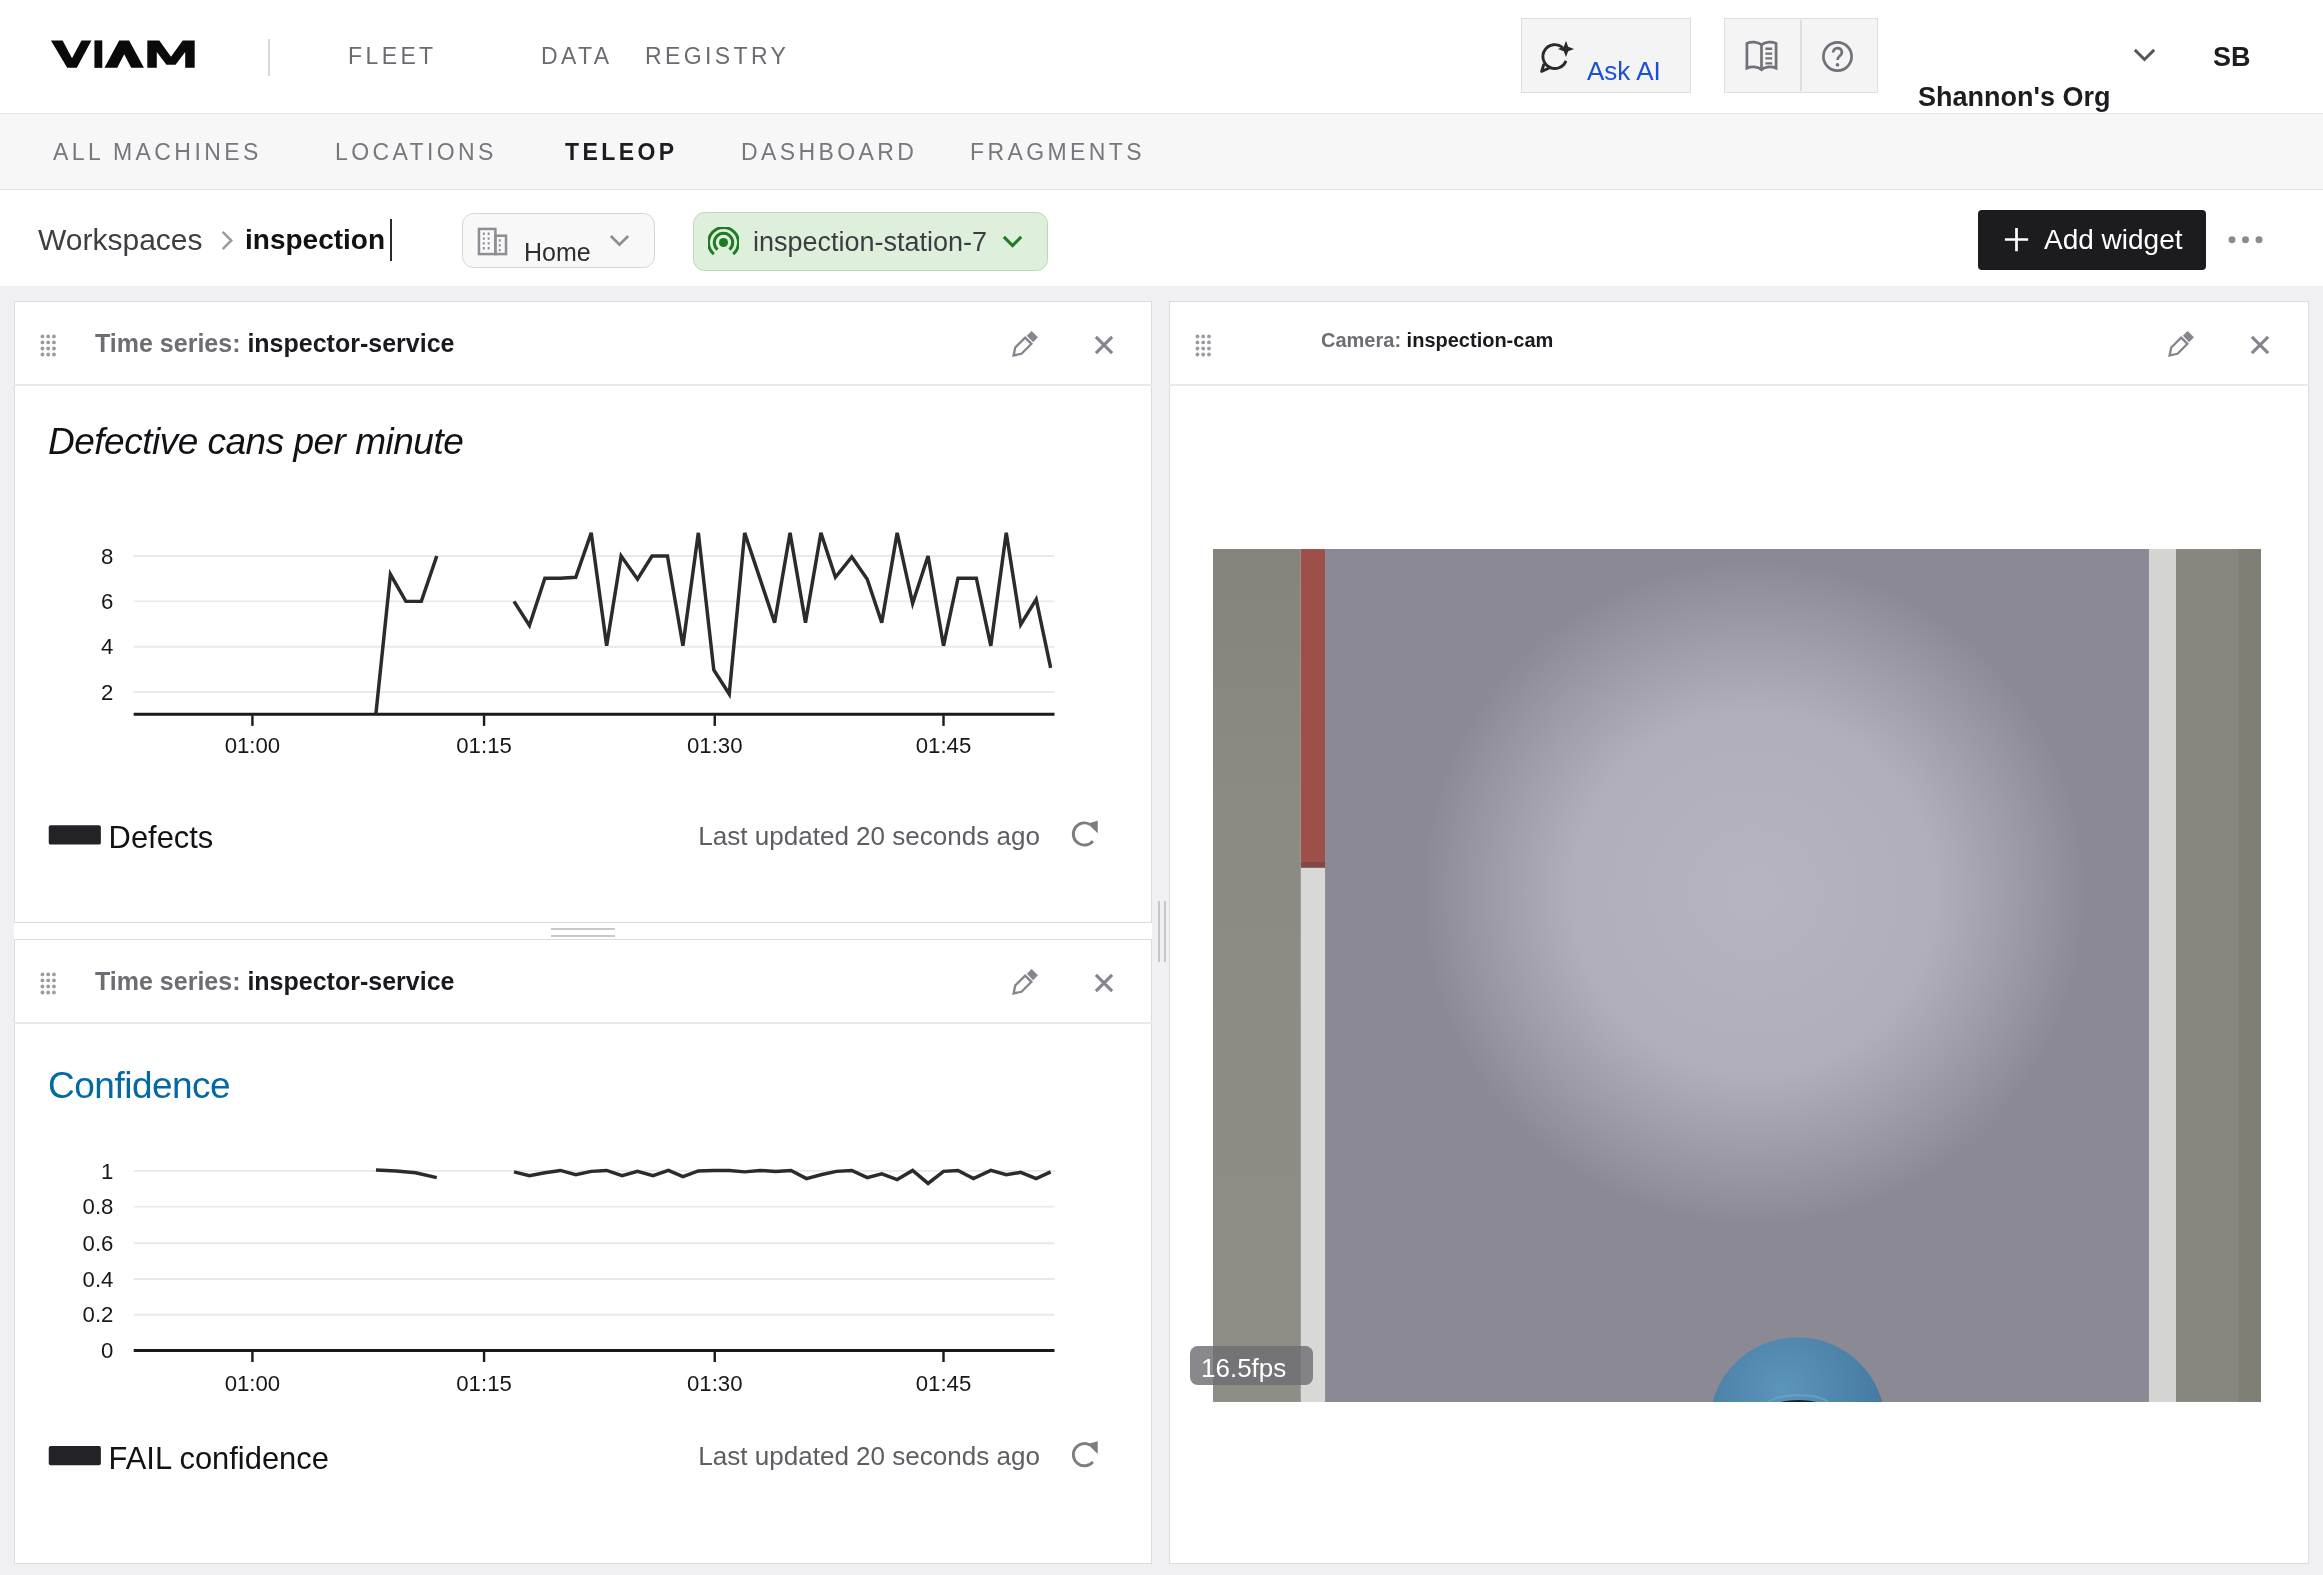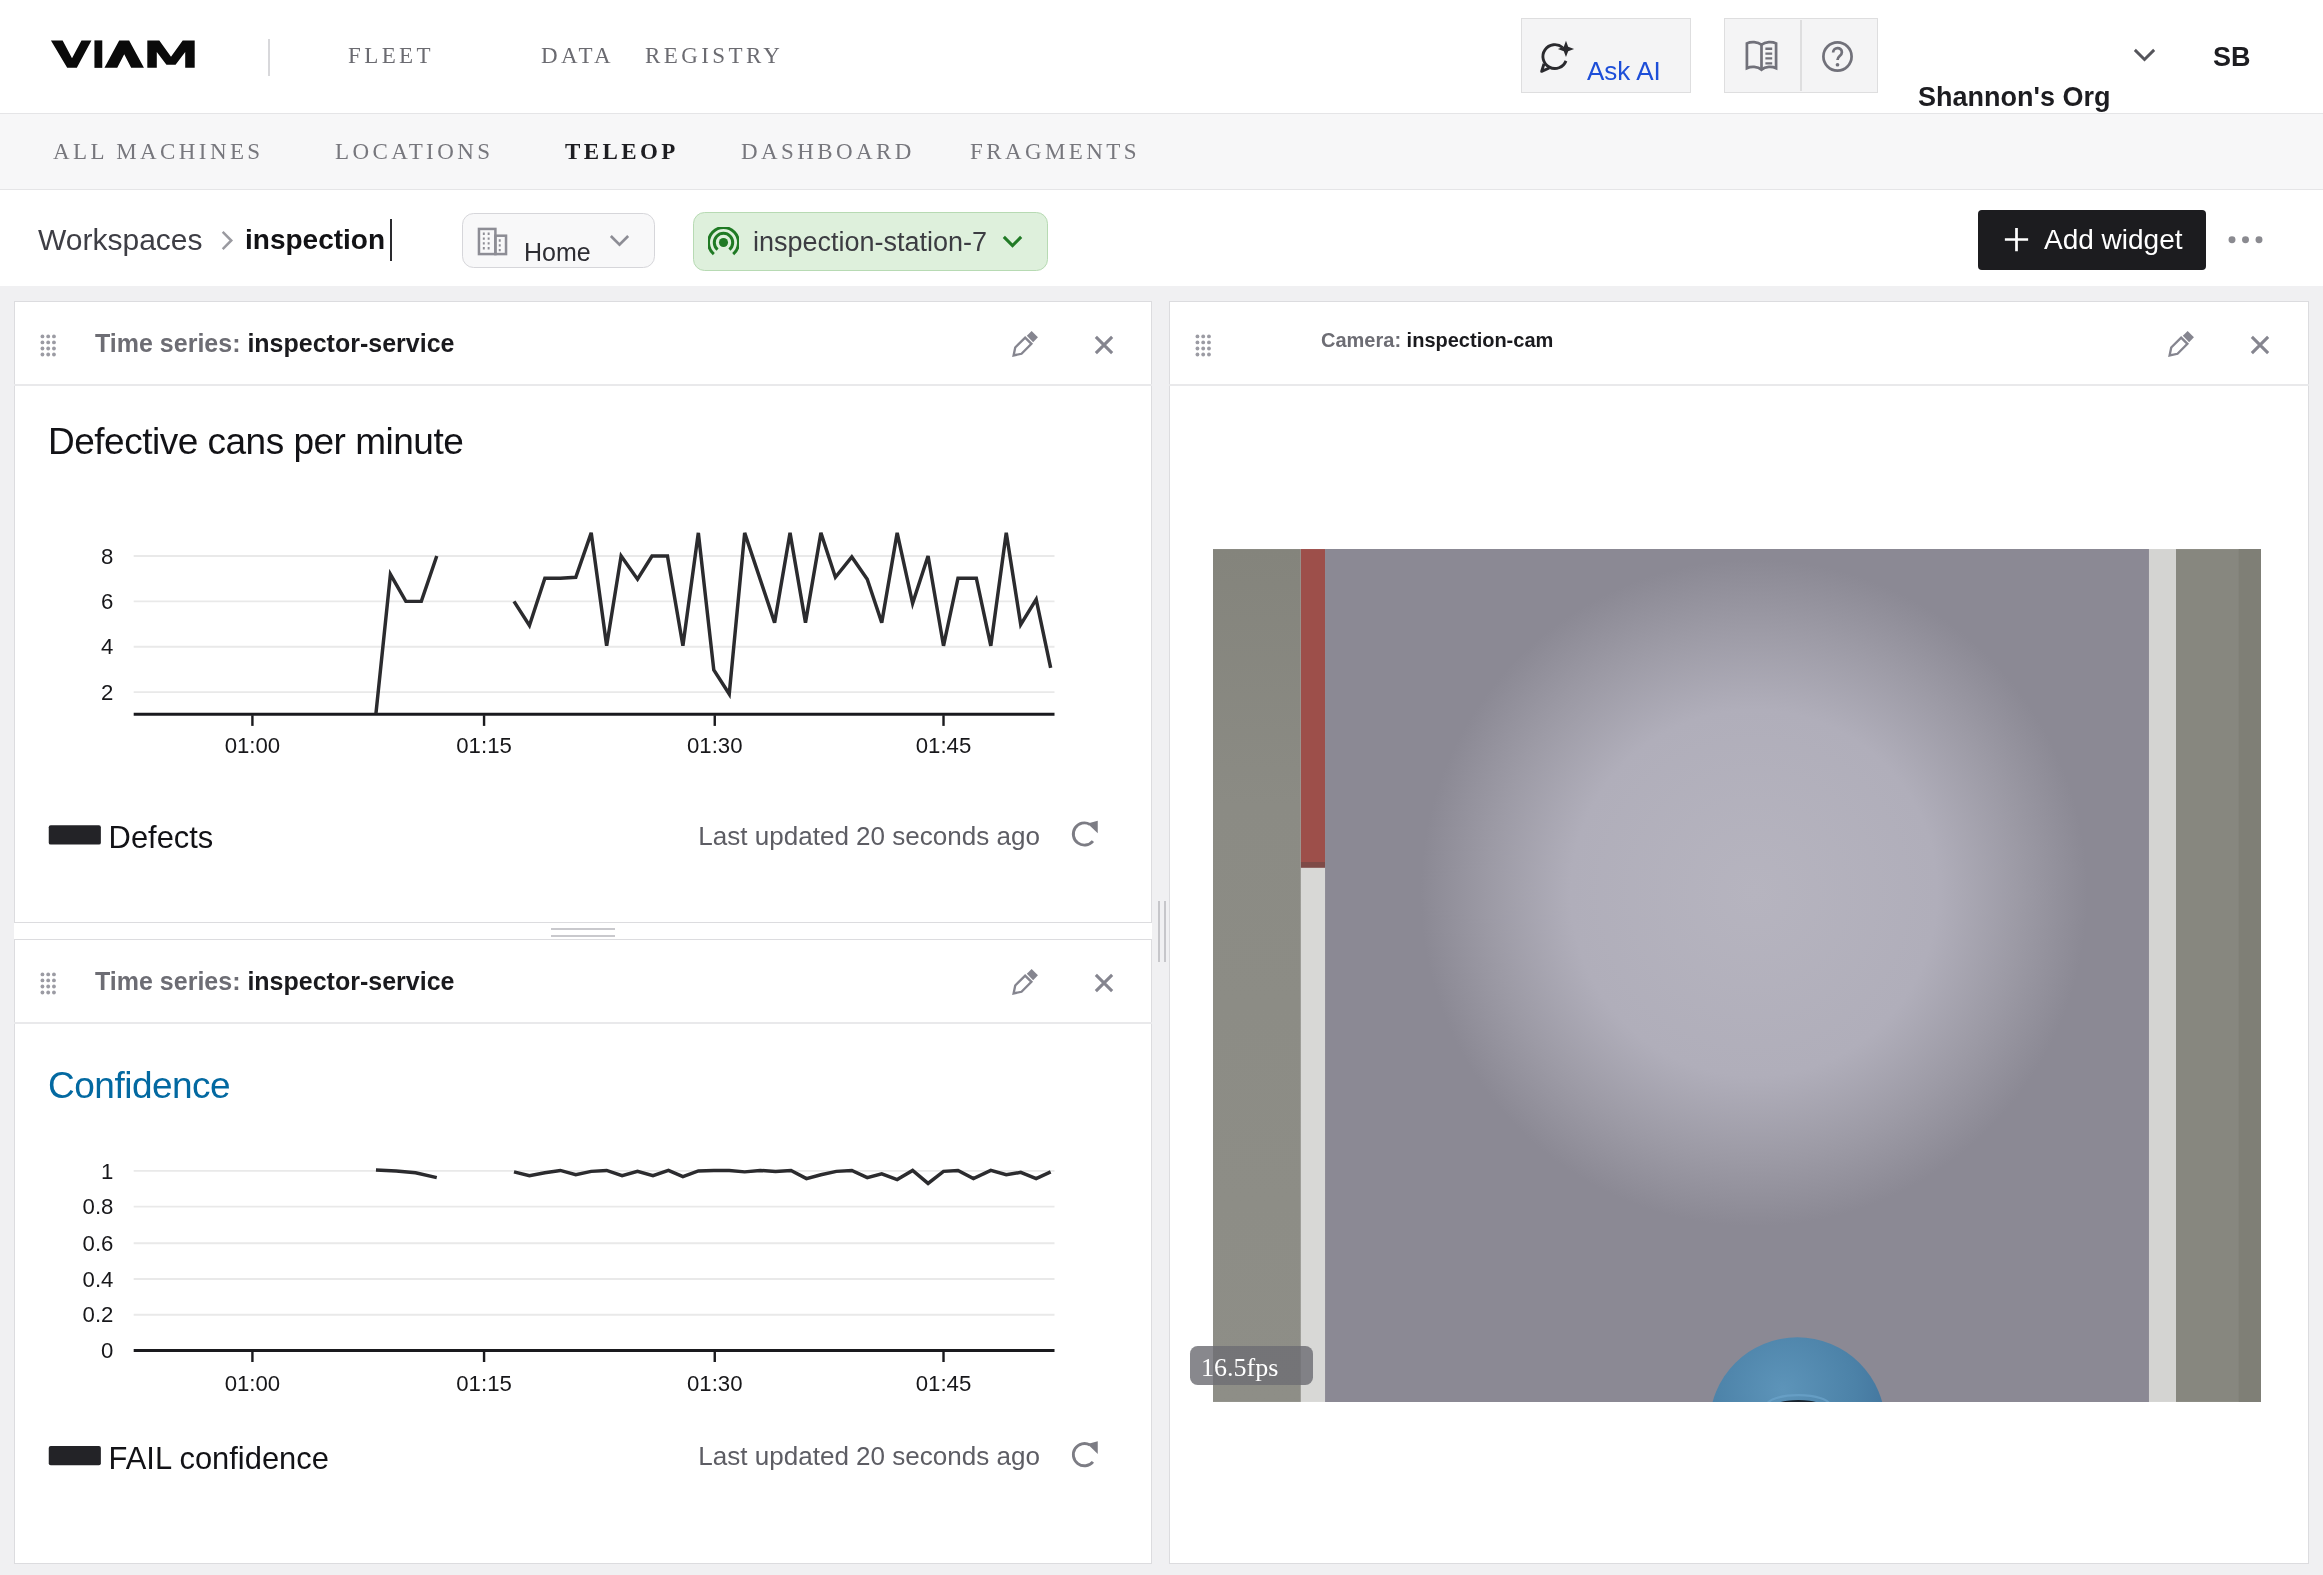--- a/index.html
+++ b/index.html
@@ -1,19 +1,19 @@
 <!DOCTYPE html>
 <html><head>
 <meta charset="utf-8">
 <style>
   * { margin:0; padding:0; box-sizing:border-box; }
   html,body { width:2323px; height:1576px; background:#fff; font-family:"Liberation Sans", sans-serif; }
   #page { position:relative; width:2323px; height:1576px; overflow:hidden; background:#f0f0f2; }
   .abs { position:absolute; }
-  .mono { font-family:Liberation Serif, serif; }
+  .mono { font-family:Liberation Sans, sans-serif; }
 </style>
 </head>
 <body>
 <div id="page">
 
   <div class="abs" style="left:0;top:0;width:2323px;height:113px;background:#fff;"></div>
 
   <svg class="abs" style="left:0;top:0;" width="232" height="87" viewBox="0 0 240 90">
     <path fill="#0a0a0a" d="M52.7,41.8 L64.8,41.8 L74.5,60.2 L84.3,41.8 L94.6,41.8 L79.5,70.2 L69.5,70.2 Z"></path>
     <rect x="97.7" y="41.8" width="8.1" height="28.4" fill="#0a0a0a"></rect>
@@ -191,21 +191,21 @@
   <svg class="abs" style="left:2165px;top:331px;" width="29" height="29" viewBox="0 0 30 30">
     <g transform="translate(15,15) rotate(45)">
       <rect x="-4.6" y="-16.5" width="9.2" height="7" fill="#85858f"></rect>
       <path d="M-4.6,-7 h9.2 v14.5 l-4.6,7 l-4.6,-7 z" fill="none" stroke="#85858f" stroke-width="2.4"></path>
     </g>
   </svg>
   <svg class="abs" style="left:2249px;top:334px;" width="22" height="22" viewBox="0 0 23 23">
     <path d="M3 3 L20 20 M20 3 L3 20" stroke="#85858f" stroke-width="3.2"></path>
   </svg>
 
-  <div class="abs" style="left:48px;top:421px;font-size:37px;letter-spacing:-0.5px;color:#121216;">Defective cans per minute</div>
+  <div class="abs" style="left:48px;top:421px;font-size:37px;letter-spacing:-0.5px;color:#121216;font-style:italic;">Defective cans per minute</div>
   <svg class="abs" style="left:13.5px;top:301px;" width="1138" height="622" viewBox="14 312 1179 644">
     <g stroke="#e9e9e9" stroke-width="2">
       <line x1="138" y1="576" x2="1092" y2="576"></line>
       <line x1="138" y1="623" x2="1092" y2="623"></line>
       <line x1="138" y1="670" x2="1092" y2="670"></line>
       <line x1="138" y1="717" x2="1092" y2="717"></line>
     </g>
     <line x1="138" y1="740" x2="1092" y2="740" stroke="#1a1a1e" stroke-width="3"></line>
     <g stroke="#1a1a1e" stroke-width="2.5">
       <line x1="261" y1="741" x2="261" y2="752"></line>

